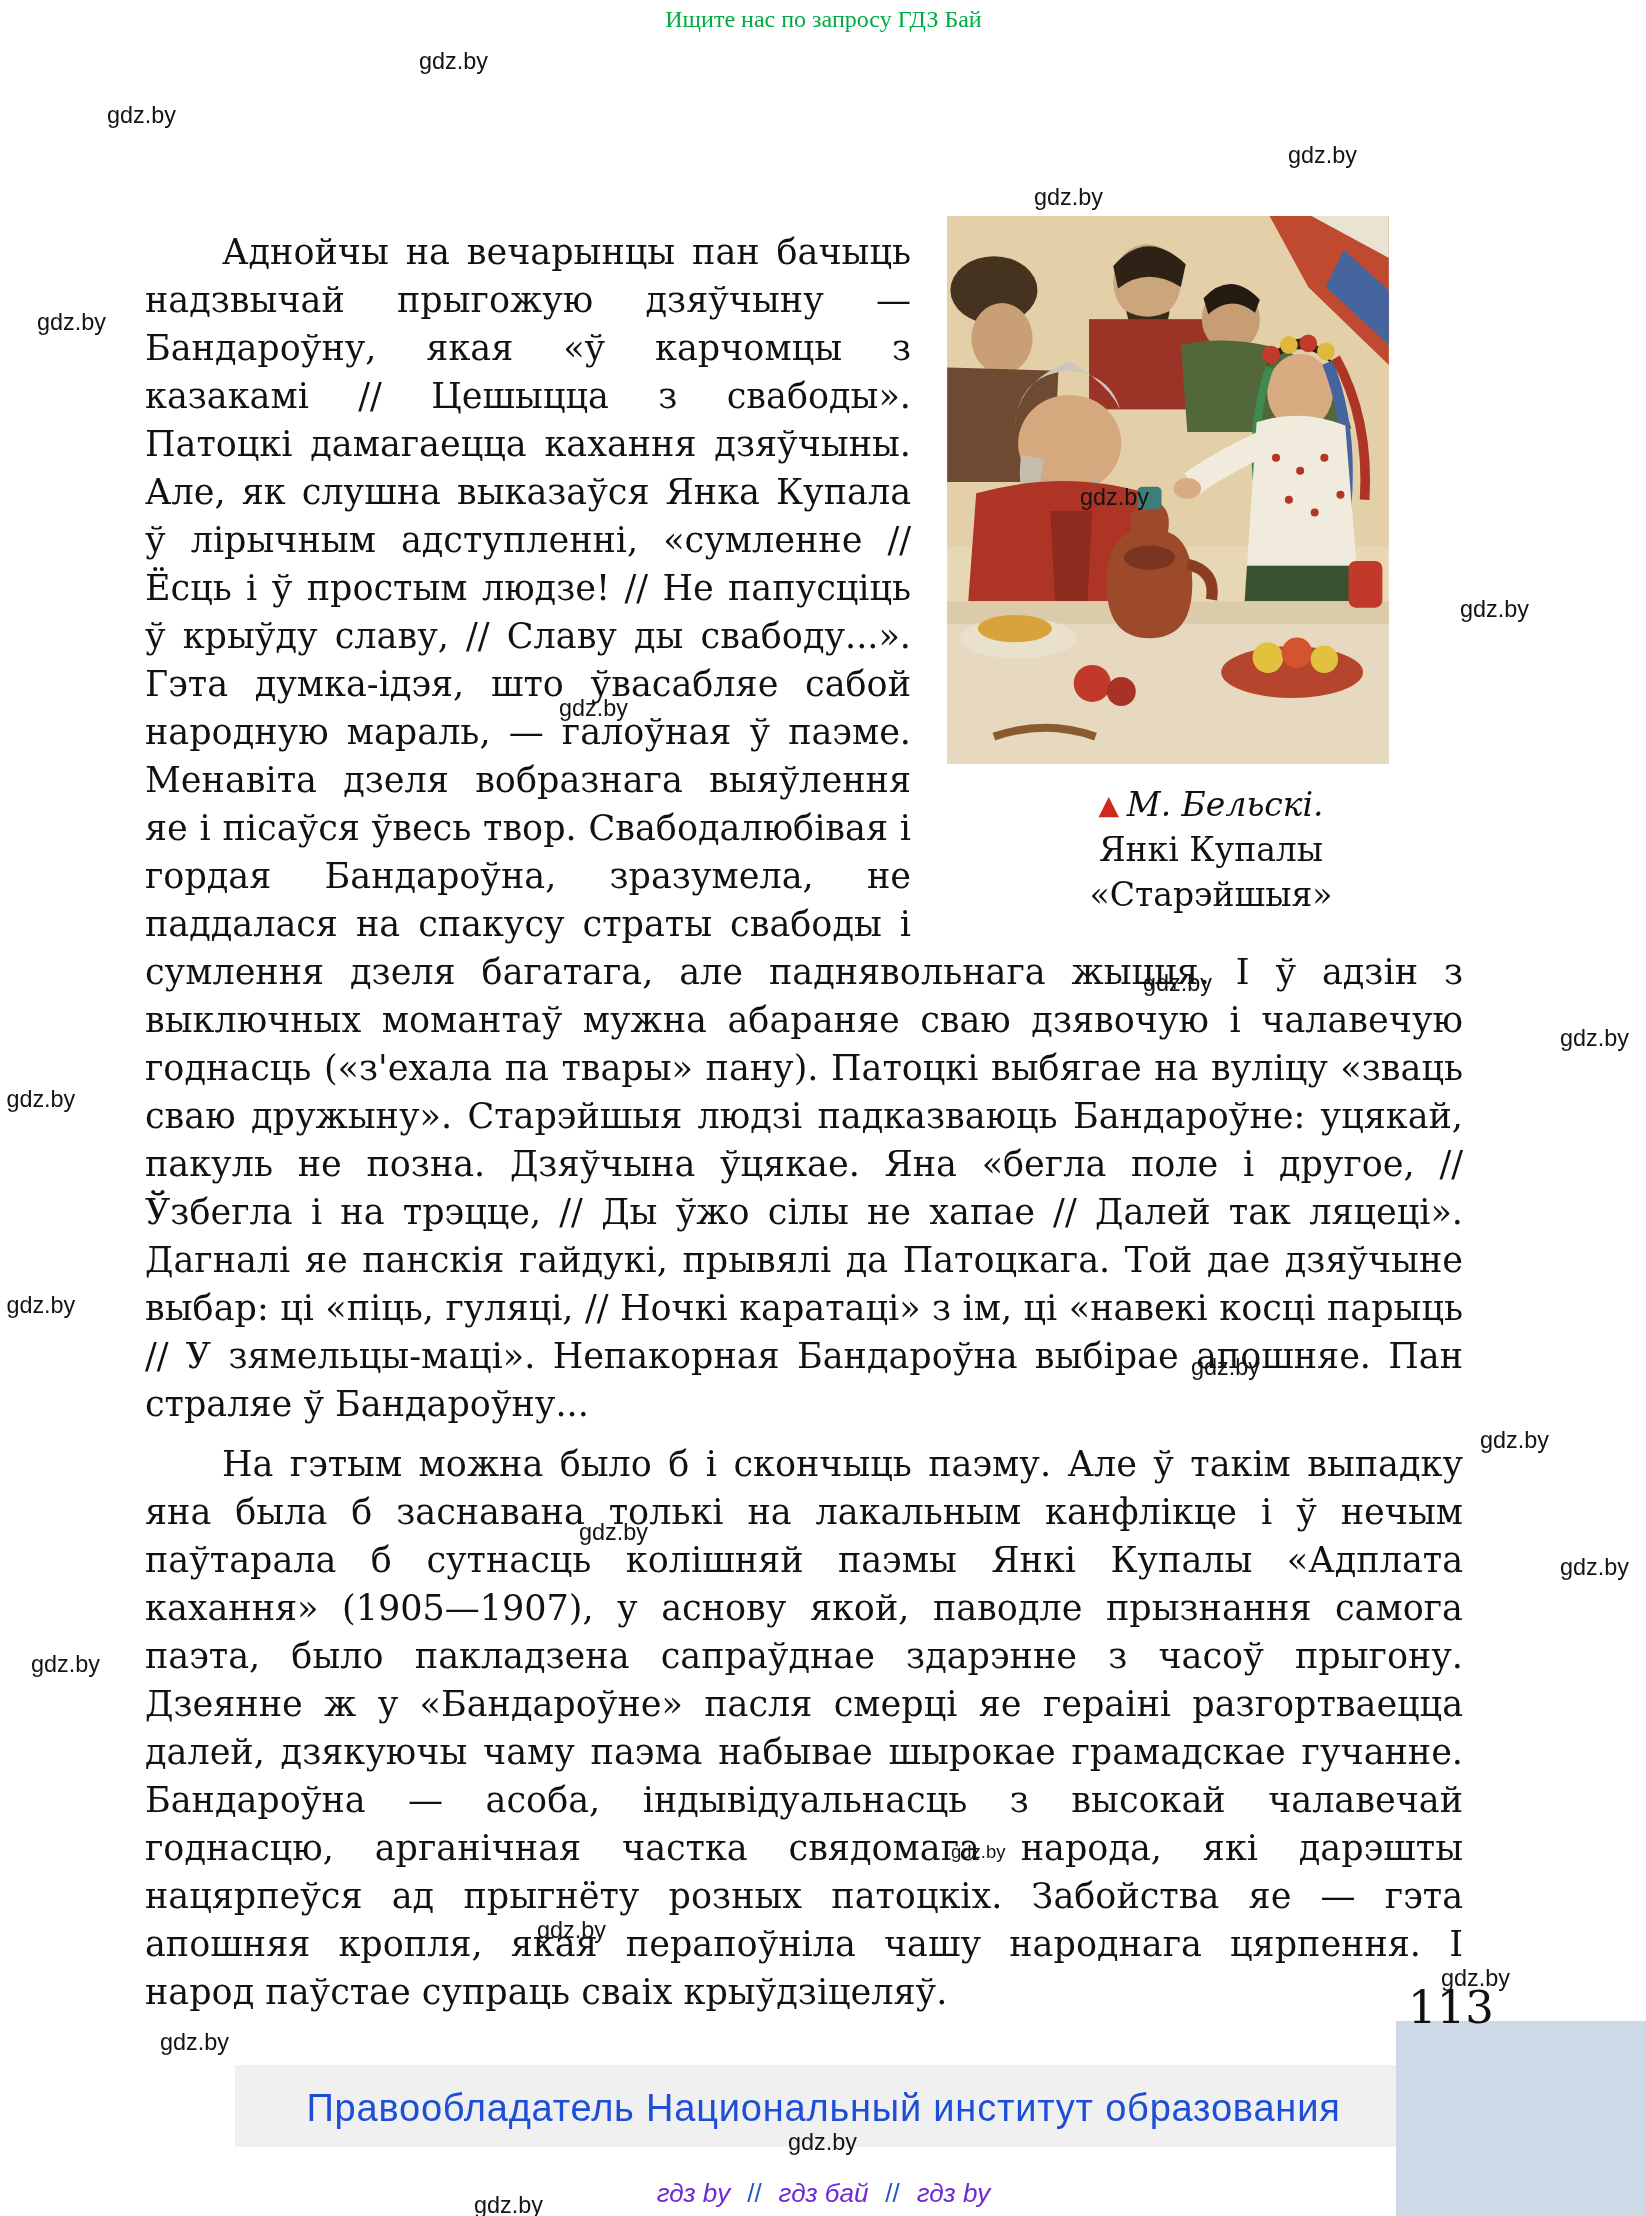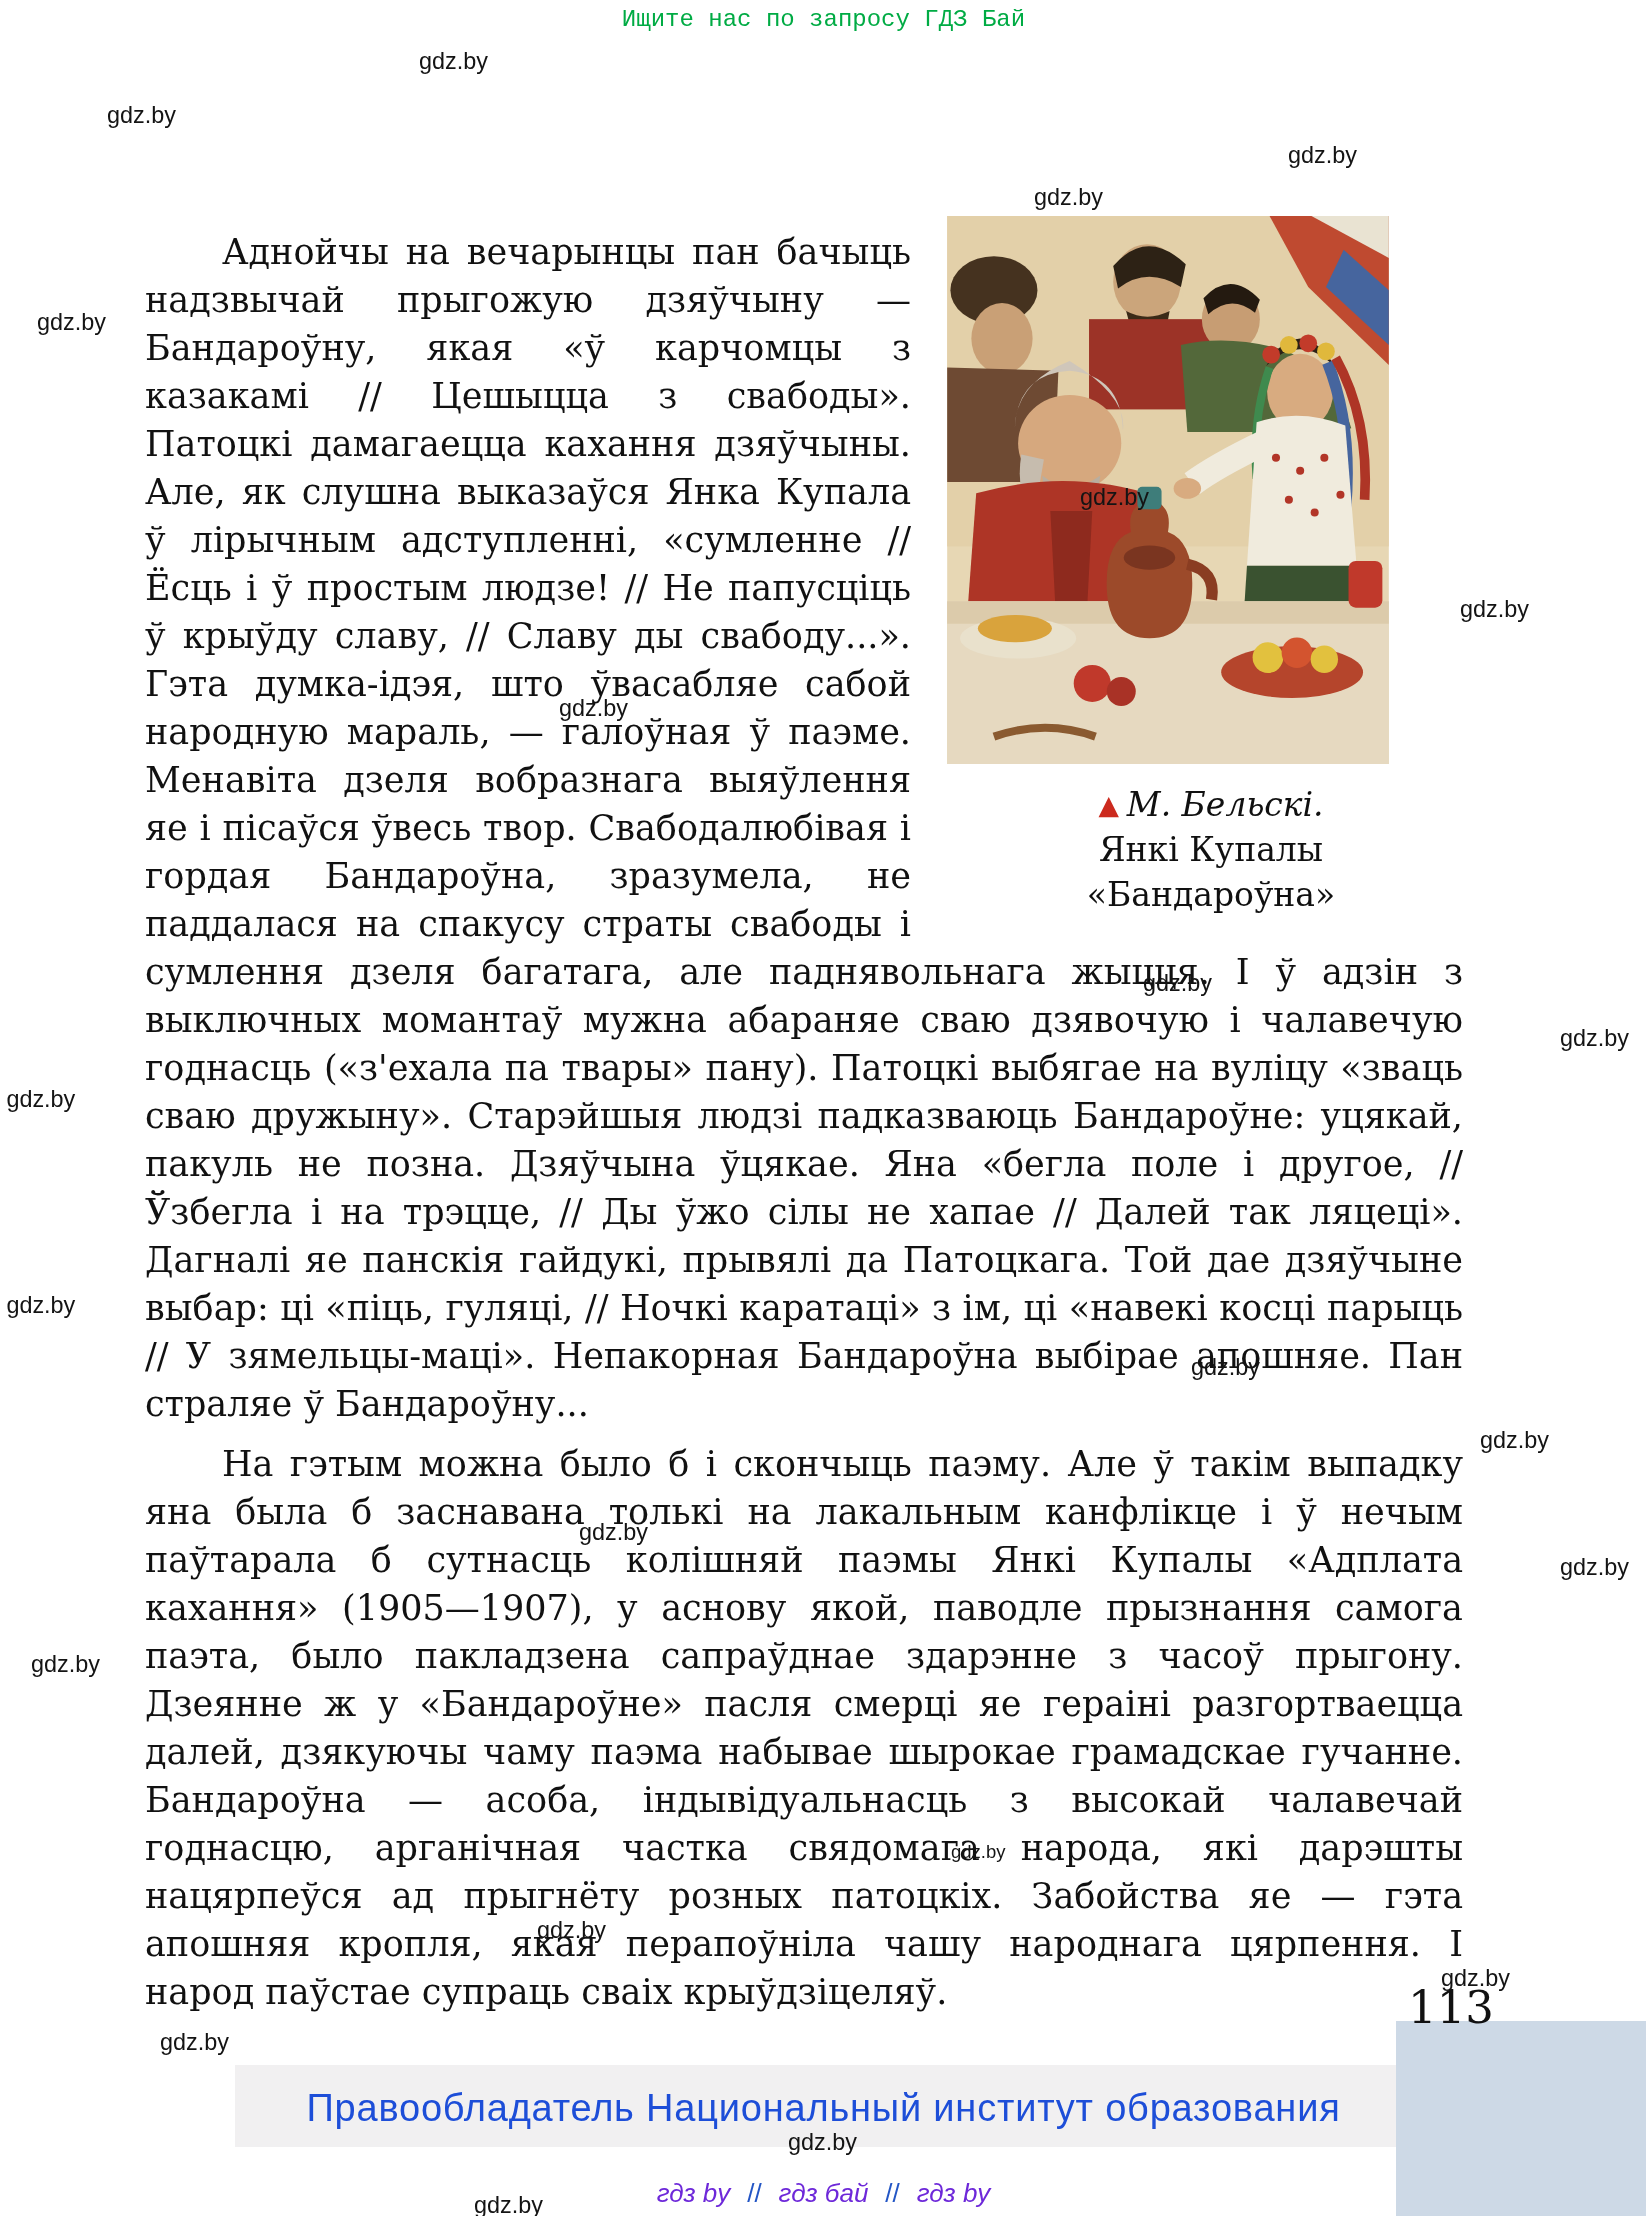--- a/index.html
+++ b/index.html
@@ -20,21 +20,21 @@
     font-family:Liberation Sans, sans-serif;
     font-size:23.4px;
     color:#141414;
     white-space:nowrap;
   }
   .wm-small { font-size:18.5px; }
   
   .top-hint {
     position:absolute; top:6.4px; left:0; right:0;
     text-align:center;
-    font-family:Liberation Mono, monospace;
+    font-family:Liberation Serif, serif;
     font-size:24px;
     color:#00ab44;
     z-index:5;
   }
   
   .content {
     position:absolute; left:133px; top:216px; width:1342px;
     text-align:justify;
     font-size:35px; line-height:48px;
     z-index:2;
@@ -193,21 +193,21 @@
 
           <circle cx="180" cy="580" r="23" fill="#c0392b"></circle>
           <circle cx="216" cy="590" r="18" fill="#a93226"></circle>
 
           <path d="M58,646 Q122,624 184,646" stroke="#8a5a30" stroke-width="10" fill="none"></path>
         </svg>
       </div>
       <figcaption class="figcap">
         <div><span class="tri">▲</span><span class="cap-artist">М. Бельскі.</span></div>
         <div>Янкі Купалы</div>
-        <div>«Бандароўна»</div>
+        <div>«Старэйшыя»</div>
       </figcaption>
     </figure>
 
     <p class="para">Аднойчы на вечарынцы пан бачыць надзвычай прыгожую дзяўчыну — Бандароўну, якая «ў карчомцы з казакамі // Цешыцца з свабоды». Патоцкі дамагаецца кахання дзяўчыны. Але, як слушна выказаўся Янка Купала ў лірычным адступленні, «сумленне // Ёсць і ў простым людзе! // Не папусціць ў крыўду славу, // Славу ды свабоду...». Гэта думка-ідэя, што ўвасабляе сабой народную мараль, — галоўная ў паэме. Менавіта дзеля вобразнага выяўлення яе і пісаўся ўвесь твор. Свабодалюбівая і гордая Бандароўна, зразумела, не паддалася на спакусу страты свабоды і сумлення дзеля багатага, але паднявольнага жыцця. І ў адзін з выключных момантаў мужна абараняе сваю дзявочую і чалавечую годнасць («з'ехала па твары» пану). Патоцкі выбягае на вуліцу «зваць сваю дружыну». Старэйшыя людзі падказваюць Бандароўне: уцякай, пакуль не позна. Дзяўчына ўцякае. Яна «бегла поле і другое, // Ўзбегла і на трэцце, // Ды ўжо сілы не хапае // Далей так ляцеці». Дагналі яе панскія гайдукі, прывялі да Патоцкага. Той дае дзяўчыне выбар: ці «піць, гуляці, // Ночкі каратаці» з ім, ці «навекі косці парыць // У зямельцы-маці». Непакорная Бандароўна выбірае апошняе. Пан страляе ў Бандароўну...</p>
     <p class="para">На гэтым можна было б і скончыць паэму. Але ў такім выпадку яна была б заснавана толькі на лакальным канфлікце і ў нечым паўтарала б сутнасць колішняй паэмы Янкі Купалы «Адплата кахання» (1905—1907), у аснову якой, паводле прызнання самога паэта, было пакладзена сапраўднае здарэнне з часоў прыгону. Дзеянне ж у «Бандароўне» пасля смерці яе гераіні разгортваецца далей, дзякуючы чаму паэма набывае шырокае грамадскае гучанне. Бандароўна — асоба, індывідуальнасць з высокай чалавечай годнасцю, арганічная частка свядомага народа, які дарэшты нацярпеўся ад прыгнёту розных патоцкіх. Забойства яе — гэта апошняя кропля, якая перапоўніла чашу народнага цярпення. І народ паўстае супраць сваіх крыўдзіцеляў.</p>
 
   </main>
 
   <div class="page-num">113</div>
   <div class="corner-panel"></div>

